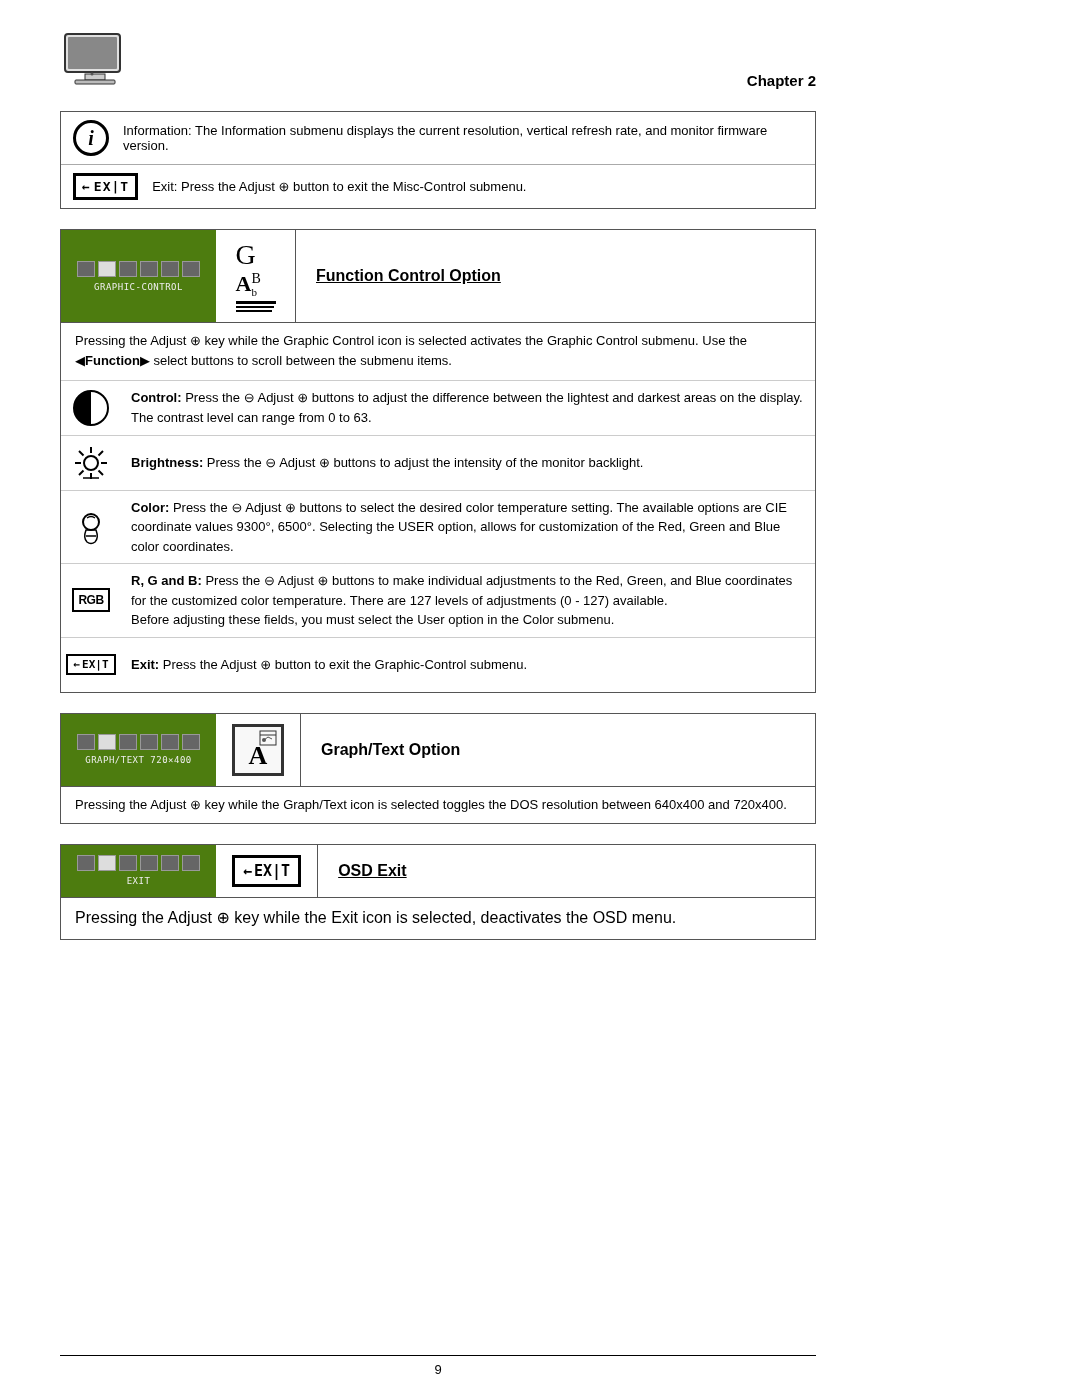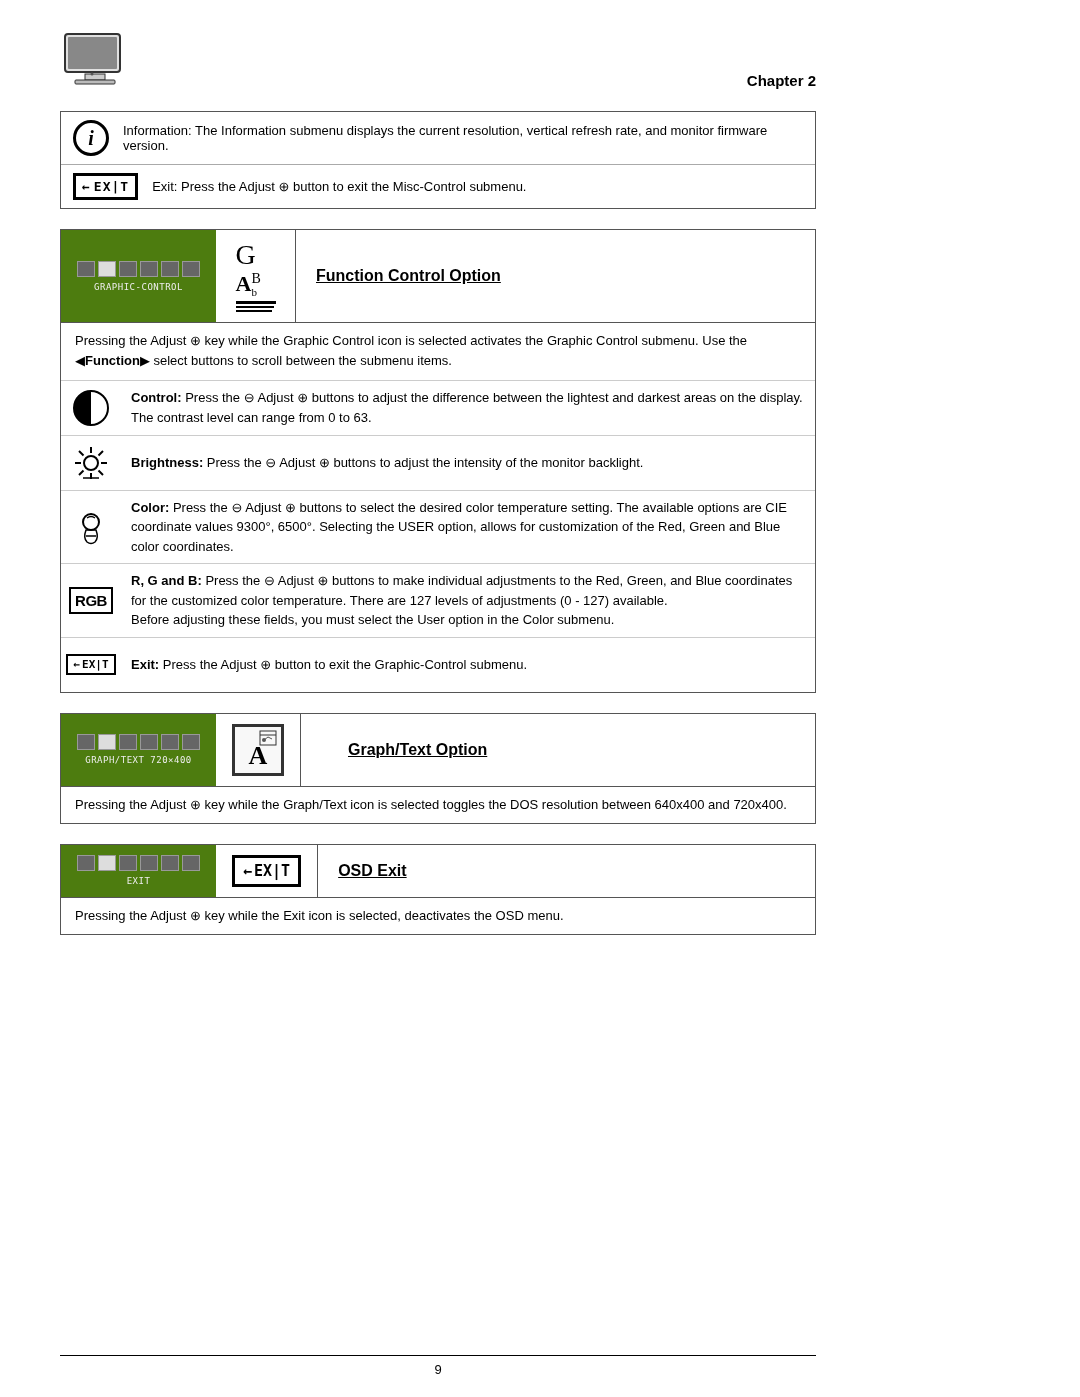--- a/index.html
+++ b/index.html
@@ -374,21 +374,21 @@
           </div>
         </td>
         <td>
           <strong>Color:</strong> Press the ⊖ Adjust ⊕ buttons to select the desired color temperature setting.  The available options are CIE coordinate values 9300°, 6500°.  Selecting the USER option, allows for customization of the Red, Green and Blue color coordinates.
         </td>
       </tr>
 
       <tr>
         <td>
           <div class="feat-icon">
-            <div style="border: 2.5px solid #000; padding: 3px 4px; font-size: 15px; font-weight: bold; letter-spacing: -0.5px; display: inline-block;">RGB</div>
+            <div style="border: 2.5px solid #000; padding: 3px 4px; font-size: 12px; font-weight: bold; letter-spacing: -0.5px; display: inline-block;">RGB</div>
           </div>
         </td>
         <td>
           <strong>R, G and B:</strong> Press the ⊖ Adjust ⊕ buttons to make individual adjustments to the Red, Green, and Blue coordinates for the customized color temperature. There are 127 levels of adjustments (0 - 127) available.<br>
           Before adjusting these fields, you must select the User option in the Color submenu.
         </td>
       </tr>
 
       <tr>
         <td>
@@ -430,21 +430,21 @@
             <line x1="1" y1="5" x2="17" y2="5" stroke="#333" stroke-width="1"></line>
             <circle cx="5" cy="10" r="2" fill="#555"></circle>
             <line x1="5" y1="10" x2="9" y2="7" stroke="#555" stroke-width="1"></line>
             <line x1="9" y1="7" x2="13" y2="9" stroke="#555" stroke-width="1"></line>
           </svg>
           <span style="font-size: 26px; font-family: serif; font-weight:bold;">A</span>
         </div>
       </div>
 
       <div class="section-title-area">
-        <span style="text-decoration: underline; font-size: 16px; margin-left: 27px;">Graph/Text Option</span>
+        <span style="font-size: 16px;">Graph/Text Option</span>
       </div>
     </div>
 
     <div style="padding: 8px 14px; font-size:13px; line-height:1.55;">
       Pressing the Adjust ⊕ key while the Graph/Text icon is selected toggles the DOS resolution between 640x400 and 720x400.
     </div>
   </div>
 
   <div class="section-box">
     <div class="section-header">
@@ -465,21 +465,21 @@
         <div class="osd-exit-icon">
           <span>←</span>EX|T
         </div>
       </div>
 
       <div class="section-title-area">
         <span style="text-decoration: underline; font-size: 16px;">OSD Exit</span>
       </div>
     </div>
 
-    <div style="padding: 8px 14px; font-size:13px; line-height:1.55;">
+    <div style="padding: 8px 14px; font-size:16px; line-height:1.55;">
       Pressing the Adjust ⊕ key while the Exit icon is selected, deactivates the OSD menu.
     </div>
   </div>
 
   <div class="page-footer">
     <span>9</span>
   </div>
 
 </div>
 

